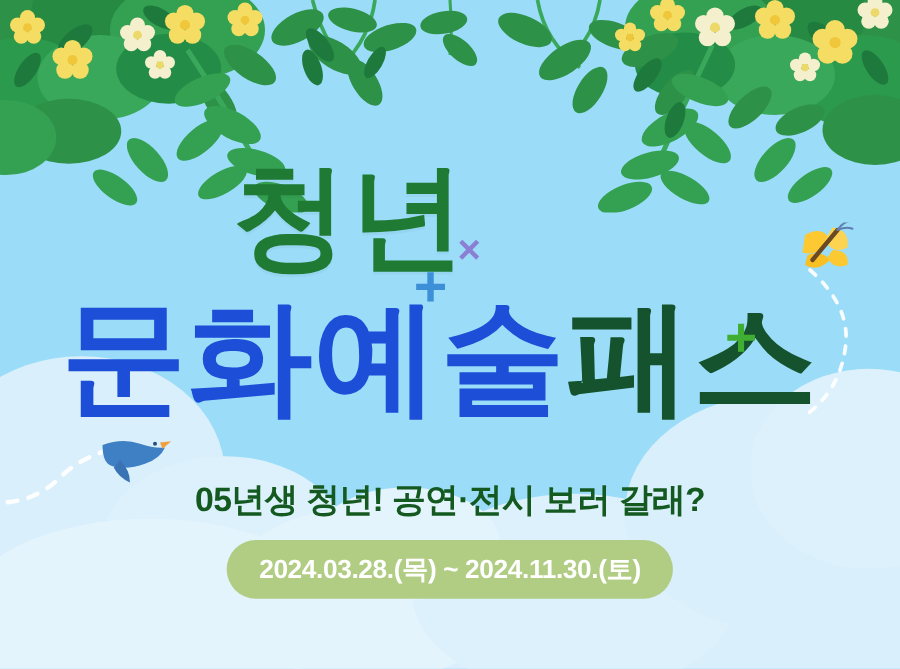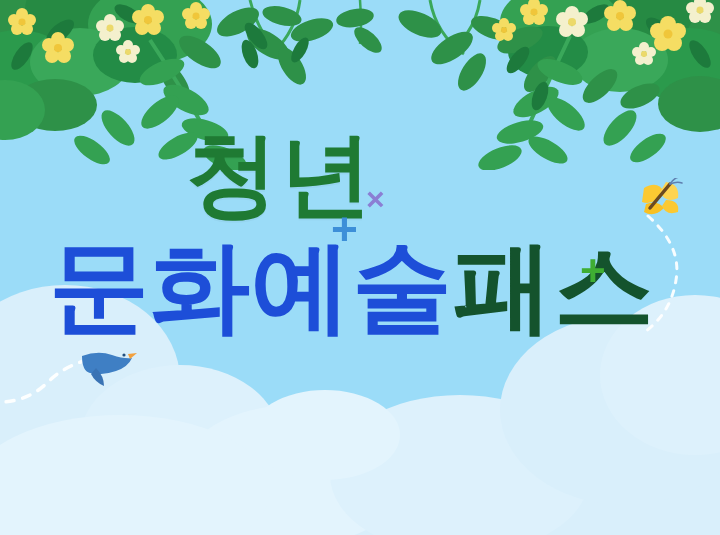--- a/index.html
+++ b/index.html
@@ -315,15 +315,17 @@
       <span class="inner">
         <span class="red">문화예술</span><span class="yellow">패스</span>
       </span>
     </div>
 
     <span class="deco plus-blue">+</span>
     <span class="deco cross-purple">×</span>
     <span class="deco plus-green">+</span>
   </div>
 
-
+  <div class="subtitle">05년생 청년! 공연·전시 보러 갈래?</div>
+
+  <div class="pill">2024.03.28.(목) ~ 2024.11.30.(토)</div>
 
 </div>
 
 </body></html>

